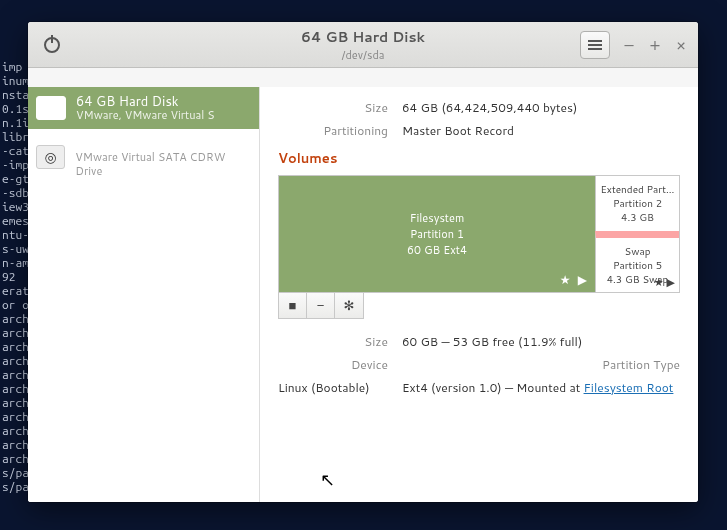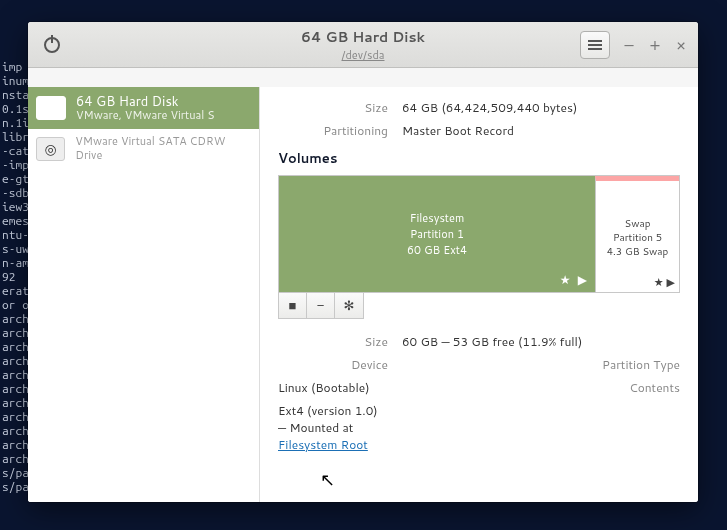--- a/index.html
+++ b/index.html
@@ -63,21 +63,21 @@
     background: #555;
   }
   .title-center {
     position: absolute;
     left: 50%;
     transform: translateX(-50%);
     text-align: center;
     color: #555;
   }
   .title-main { font-weight: bold; font-size: 14px; }
-  .title-sub { font-size: 11px; color: #888; text-decoration: underline; }
+  .title-sub { font-size: 11px; color: #888; }
   .title-right {
     position: absolute;
     right: 10px;
     display: flex;
     align-items: center;
     gap: 12px;
   }
   .hamburger-btn {
     width: 30px; height: 28px;
     background: linear-gradient(#fafafa,#e8e8e6);
@@ -111,26 +111,26 @@
     border-radius: 3px;
     background: #eee;
     border: 1px solid #ccc;
     display:flex; align-items:center; justify-content:center;
     font-size:14px;
   }
   .dev-item.selected .dev-icon { background:#fff; border-color:#fff; }
   .dev-text { line-height: 1.25; }
   .dev-title { font-size: 13px; }
   .dev-sub { font-size: 11px; opacity: .85; }
-  .dev-item:not(.selected) .dev-sub { color: #888; }
+  .dev-item:not(.selected) .dev-sub { color: #888; margin-top: 16px; }
   .main { flex: 1; padding: 12px 18px 18px 18px; overflow:auto; }
   .kv { display: grid; grid-template-columns: 110px 1fr; gap: 6px 14px; margin-bottom: 10px; }
   .kv .k { text-align: right; color: #888; font-size: 12px; }
   .kv .v { color: #333; font-size: 12px; }
-  .section-h { font-weight: bold; font-size: 13px; color: #0f172a; margin: 6px 0 8px 0; }
+  .section-h { font-weight: bold; font-size: 13px; color: #c2410c; margin: 6px 0 8px 0; }
   .vol-map {
     display: flex;
     height: 118px;
     border: 1px solid #c8c8c8;
     background: #fff;
   }
   .vol-big {
     flex: 1;
     background: #8ba86d;
     color: #fff;
@@ -153,21 +153,21 @@
     flex: 1;
     border-left: 1px solid #c8c8c8;
     text-align: center;
     font-size: 10px;
     color: #444;
     display:flex; flex-direction:column; justify-content:center;
     padding:2px;
     position:relative;
     cursor:pointer;
   }
-  .vol-small.swap { border-top:5px solid #fca5a5;}
+  .vol-small.swap { border-top:7px solid #fca5a5;}
   .vol-small .star { position:absolute; right:4px; bottom:2px; font-size:11px;}
   .vol-toolbar {
     display:flex;
     border:1px solid #c8c8c8;
     border-top:none;
     width: fit-content;
   }
   .vol-toolbar button {
     width:28px; height:25px;
     background: linear-gradient(#fafafa,#ececea);
@@ -269,20 +269,25 @@
       <div class="section-h">Volumes</div>
 
       <div class="vol-map">
         <div class="vol-big">
           <div>Filesystem</div>
           <div>Partition 1</div>
           <div>60 GB Ext4</div>
           <div class="star">★ ▶</div>
         </div>
         <div class="vol-side">
+          <div class="vol-small">
+            <div>Extended Part…</div>
+            <div>Partition 2</div>
+            <div>4.3 GB</div>
+          </div>
           <div class="vol-small swap">
             <div>Swap</div>
             <div>Partition 5</div>
             <div>4.3 GB Swap</div>
             <div class="star">★ ▶</div>
           </div>
         </div>
       </div>
 
       <div class="vol-toolbar">
@@ -291,21 +296,20 @@
         <button>✻</button>
       </div>
 
       <div class="details">
         <div class="kv">
           <div class="k">Size</div>
           <div class="v">60 GB — 53 GB free (11.9% full)</div>
           <div class="k">Device</div>
           <div class="k">Partition Type</div>
           <div class="v">Linux (Bootable)</div>
-          <div class="k">Contents</div>
           <div class="v">
             <span>Ext4 (version 1.0) — Mounted at </span><a class="link">Filesystem Root</a>
           </div>
         </div>
       </div>
     </div>
   </div>
 </div>
 
 <div class="cursor">↖</div>

